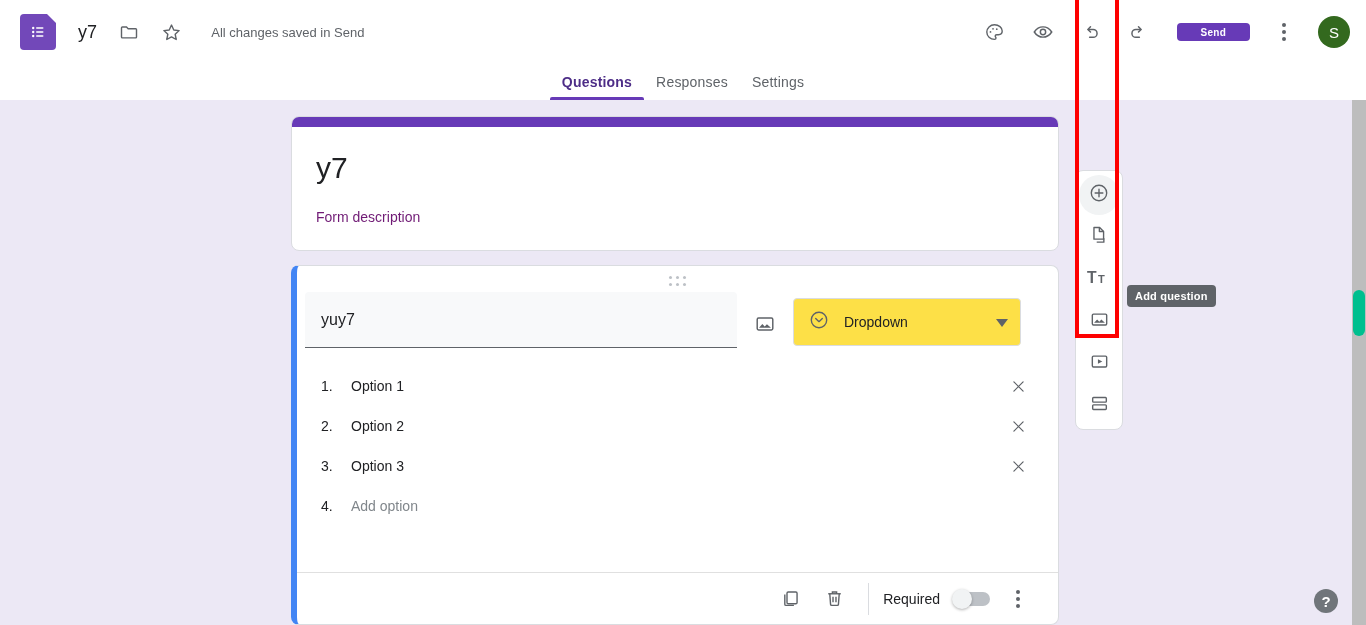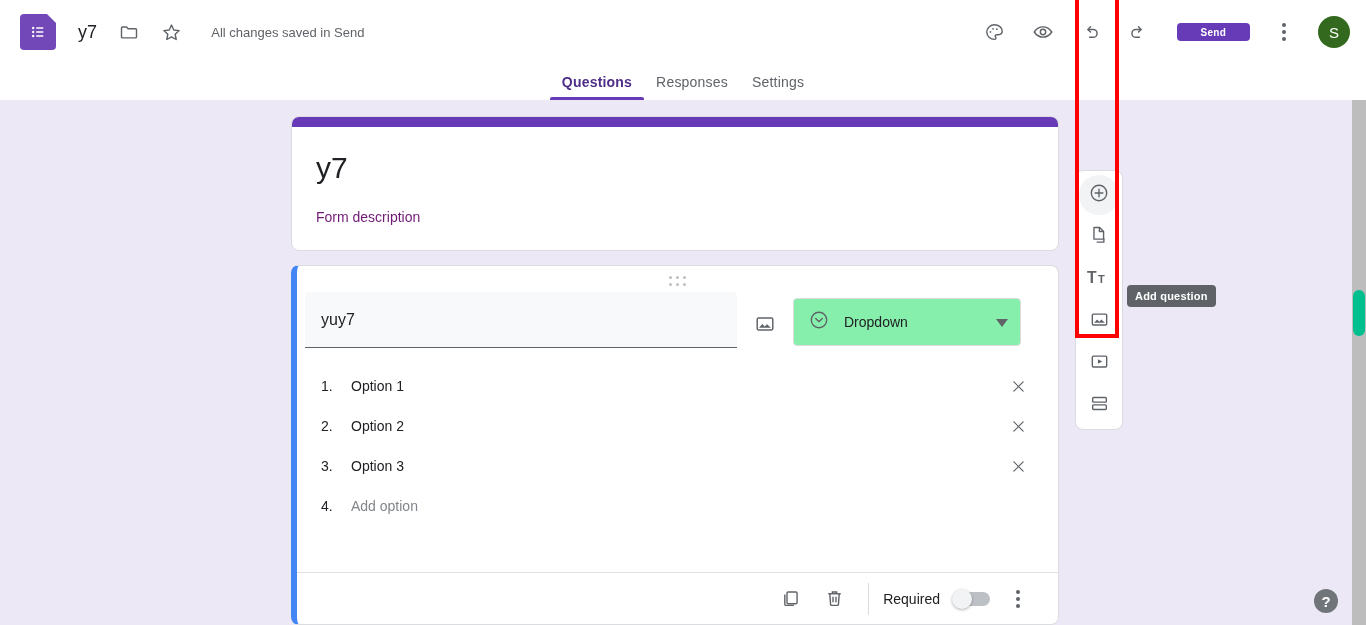--- a/index.html
+++ b/index.html
@@ -116,21 +116,21 @@
     width: 100%; height: 56px; background: #f8f9fa;
     border: none; border-bottom: 1px solid #5f6368;
     border-radius: 4px 4px 0 0; padding: 0 16px;
     font-size: 16px; color: #202124; font-family: "Liberation Sans", sans-serif;
     outline: none;
   }
   .q-image-btn { margin-top: 12px; }
   .type-select {
     width: 228px; height: 48px; margin-top: 6px; border: 1px solid #dadce0;
     border-radius: 4px; display: flex; align-items: center;
-    padding: 0 12px 0 14px; gap: 14px; cursor: pointer; background:#86efac;
+    padding: 0 12px 0 14px; gap: 14px; cursor: pointer; background:#fde047;
   }
   .type-label { flex: 1 1 auto; font-size: 14px; color: #202124; }
 
   .options { padding: 18px 24px 0 24px; }
   .opt-row {
     display: flex; align-items: center; height: 40px; gap: 4px;
   }
   .opt-num { width: 24px; font-size: 14px; color: #202124; flex:none; }
   .opt-text {
     flex: 1 1 auto; font-size: 14px; color: #202124; cursor: text;

